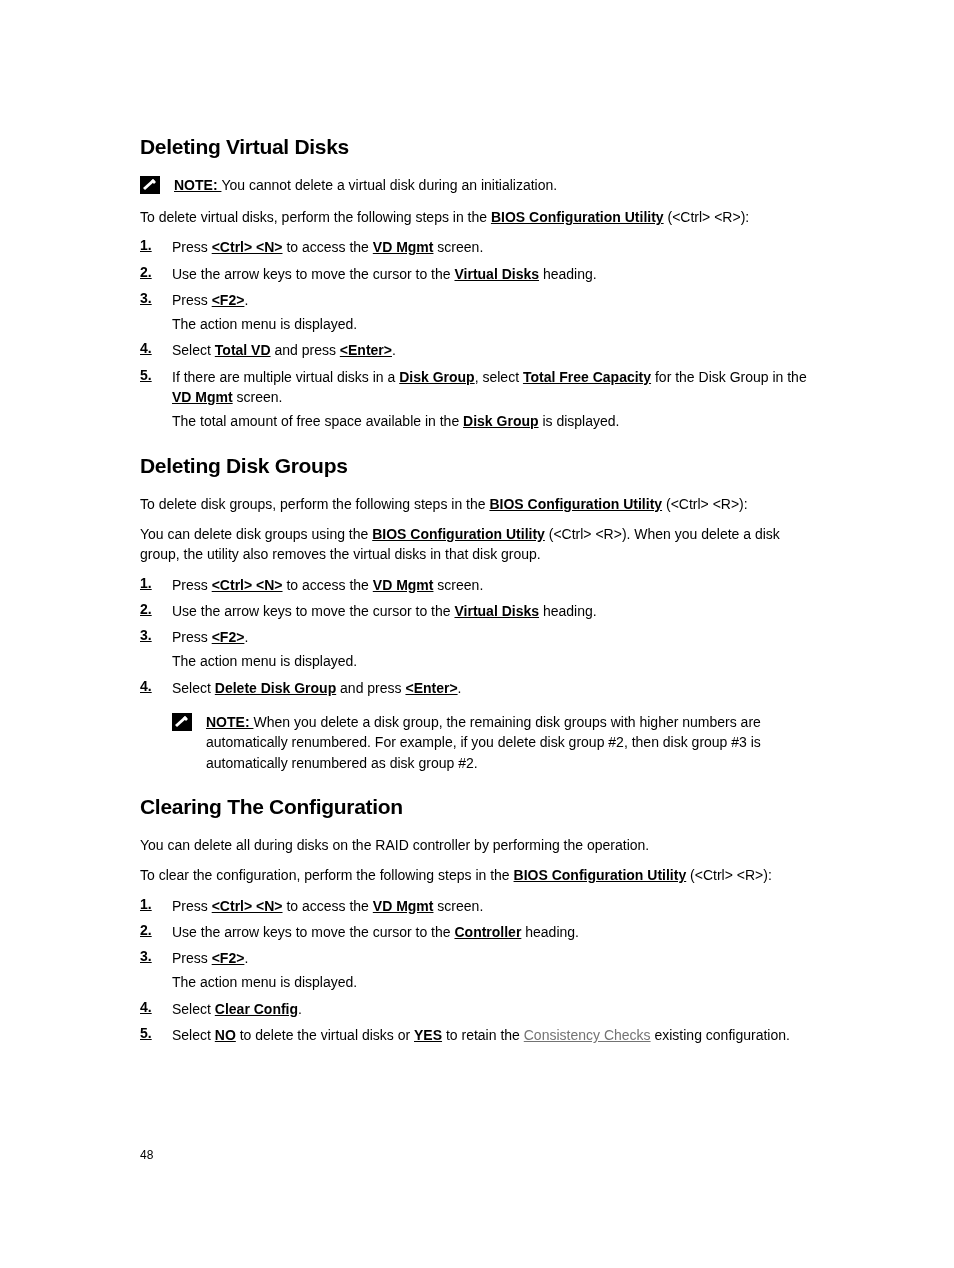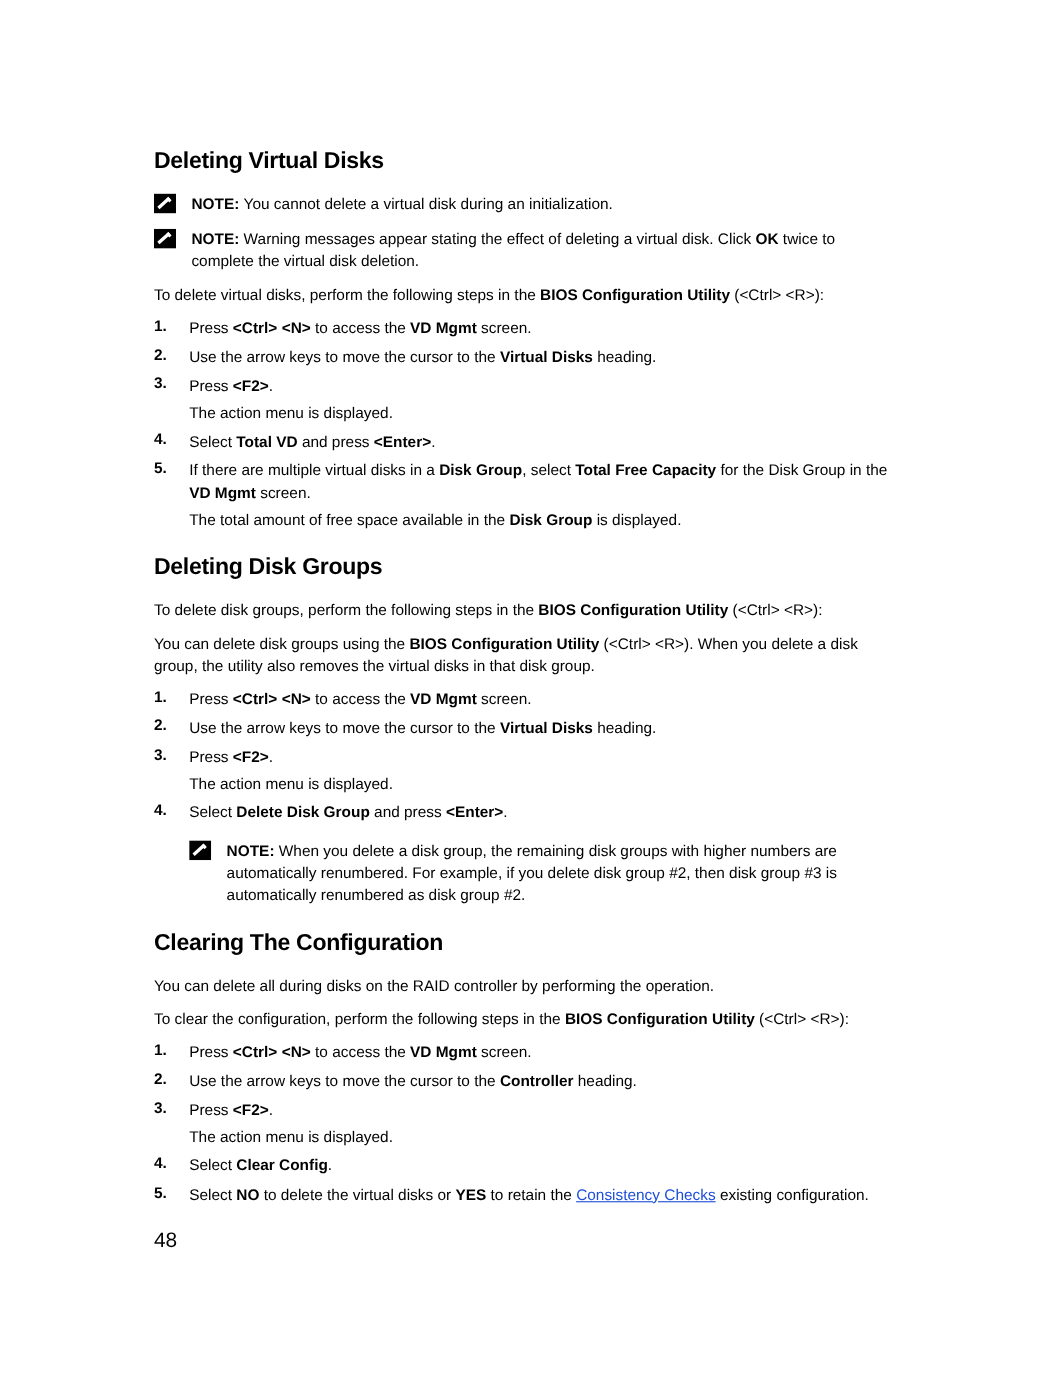--- a/index.html
+++ b/index.html
@@ -65,60 +65,51 @@
     }
     .li-body {
       flex: 1;
       line-height: 1.45;
     }
     .li-body .sub {
       margin-top: 4px;
     }
     b {
       font-weight: bold;
+      text-decoration: underline;
     }
     a.xref {
-      color: #1d4ed8;
+      color: #737373;
       text-decoration: underline;
     }
     .page-num {
       position: absolute;
-      bottom: 128px;
+      bottom: 106px;
       left: 140px;
-      font-size: 19px;
+      font-size: 12px;
     }
   </style>
 </head>
 <body>
 
 <div class="page">
 
   <h2>Deleting Virtual Disks</h2>
 
   <div class="note-row">
     <span class="note-icon">
       <svg width="20" height="18">
           <rect x="0" y="0" width="20" height="18" fill="#000"></rect>
           <path d="M4 13 L14 4" stroke="#fff" stroke-width="3"></path>
           <path d="M13 3 L16 6 L14 8 L11 5 Z" fill="#fff"></path>
         </svg>
     </span>
     <span class="note-text"><b>NOTE: </b>You cannot delete a virtual disk during an initialization.</span>
   </div>
 
-  <div class="note-row">
-    <span class="note-icon">
-      <svg width="20" height="18">
-          <rect x="0" y="0" width="20" height="18" fill="#000"></rect>
-          <path d="M4 13 L14 4" stroke="#fff" stroke-width="3"></path>
-          <path d="M13 3 L16 6 L14 8 L11 5 Z" fill="#fff"></path>
-        </svg>
-    </span>
-    <span class="note-text"><b>NOTE: </b>Warning messages appear stating the effect of deleting a virtual disk. Click <b>OK</b> twice to complete the virtual disk deletion.</span>
-  </div>
 
   <p>To delete virtual disks, perform the following steps in the <b>BIOS Configuration Utility</b> (&lt;Ctrl&gt; &lt;R&gt;):</p>
 
   <ol>
     <li>
         <span class="li-num"><b>1.</b></span>
         <span class="li-body">Press <b>&lt;Ctrl&gt; &lt;N&gt;</b> to access the <b>VD Mgmt</b> screen.</span>
       </li>
     <li>
         <span class="li-num"><b>2.</b></span>

